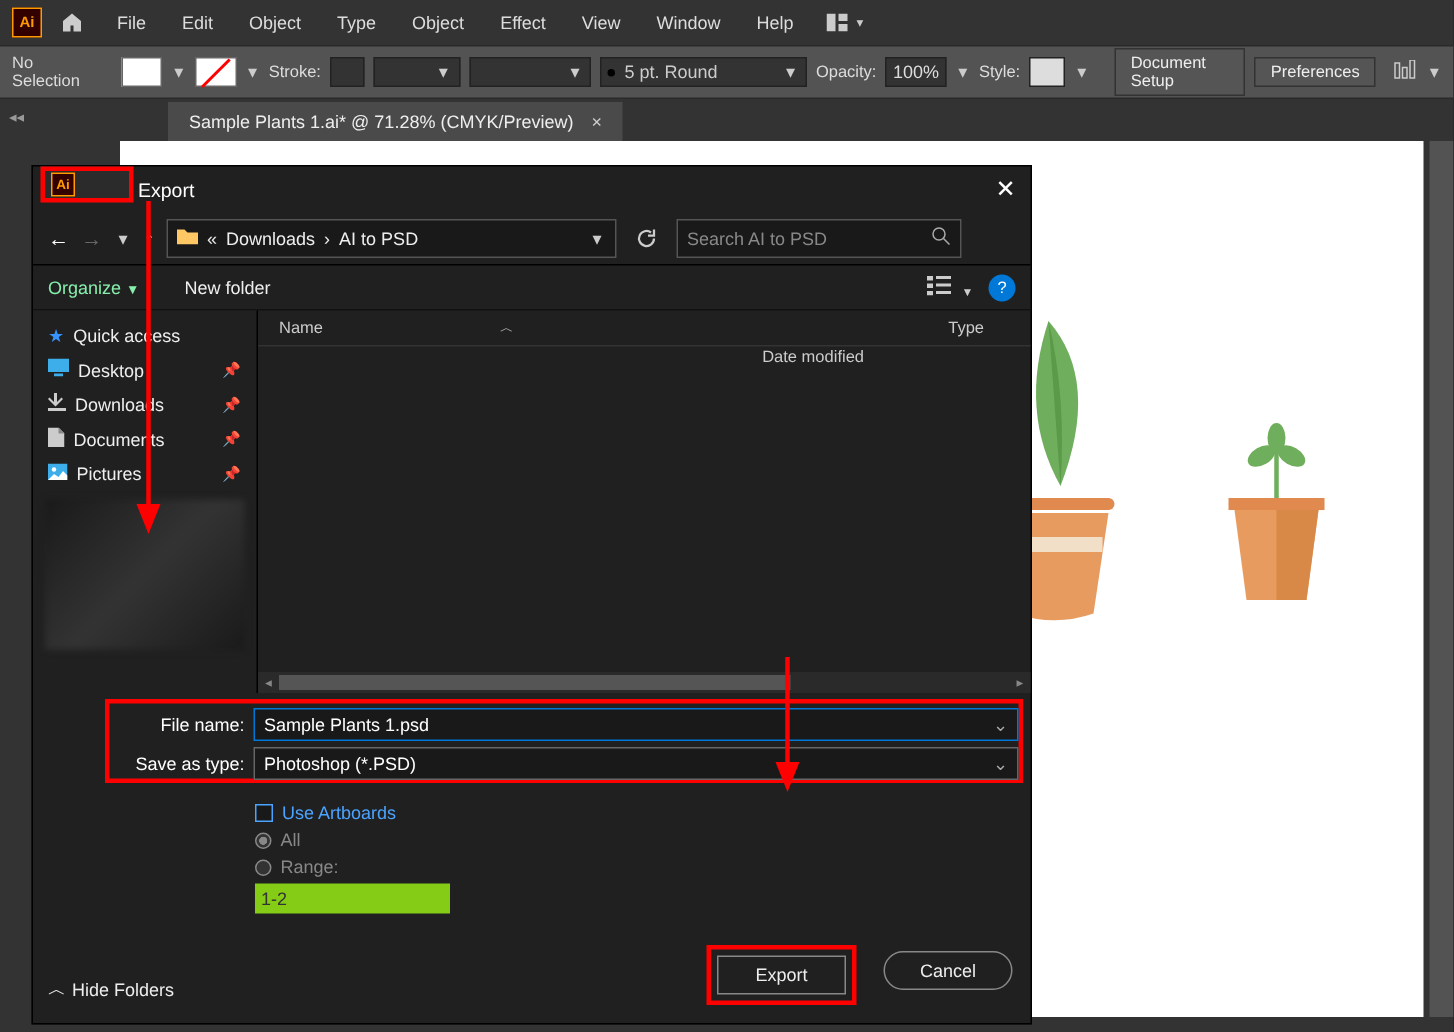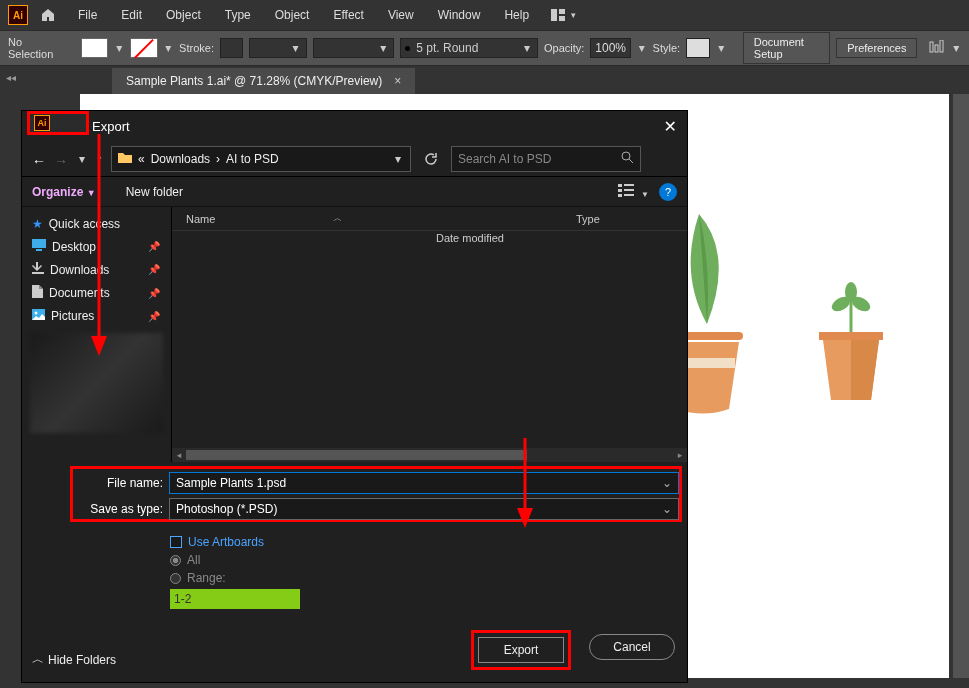--- a/index.html
+++ b/index.html
@@ -52,33 +52,33 @@
 
 .dlg-nav { height:36px; display:flex; align-items:center; padding:0 10px; gap:8px; border-bottom:1px solid #000; }
 .nav-btn { color:#fff; font-size:14px; }
 .path-box { flex:1; max-width:300px; height:26px; background:#191919; border:1px solid #555; display:flex; align-items:center; padding:0 6px; gap:6px; color:#eee; font-size:12px;}
 .path-box .folder-i { color:#ffc864; }
 .refresh-btn { width:24px; height:24px; display:flex; align-items:center; justify-content:center; color:#eee;}
 .search-box { width:190px; height:26px; background:#191919; border:1px solid #555; display:flex; align-items:center; padding:0 6px; color:#888;}
 .search-box .mag { margin-left:auto; color:#aaa;}
 
 .dlg-toolbar { height:30px; display:flex; align-items:center; padding:0 10px; border-bottom:1px solid #111;}
-.dlg-toolbar .org { color:#f0abfc;font-weight:bold; }
+.dlg-toolbar .org { color:#86efac; }
 .dlg-toolbar .newf { margin-left:30px; color:#eee;}
 .dlg-toolbar .right-icons { margin-left:auto; display:flex; gap:10px; align-items:center;}
 .help-circle { width:18px; height:18px; border-radius:50%; background:#0078d7; color:#fff; display:flex; align-items:center; justify-content:center; font-size:11px;}
 
 .dlg-body { display:flex; height:255px; }
 .dlg-side { width:150px; background:#202020; border-right:1px solid #000; padding:6px 0; }
 .side-item { display:flex; align-items:center; gap:6px; padding:4px 10px; color:#eee; font-size:12px;}
 .side-item .pin { margin-left:auto; color:#888; font-size:10px;}
 .star { color:#3794ff; }
 .pic-ic { color:#3daee9; }
 .dlg-main { flex:1; position:relative; }
-.col-headers { height:24px; display:flex; align-items:center; border-bottom:1px solid #333; color:#ccc; font-size:11px; padding-left:14px;}
+.col-headers { height:24px; display:flex; align-items:center; border-bottom:1px solid #333; color:#ccc; font-size:11px; padding-left:14px;text-align:right;}
 .col-name { width:250px; display:flex; align-items:center; gap:8px;}
 .col-date { width:140px;margin-top:39px; }
 .col-type { width:80px; }
 .sort-chev { font-size:9px; color:#aaa; margin-left:110px;}
 .empty-msg { text-align:center; color:#ddd; margin-top:26px; font-size:12px;}
 .hscroll { position:absolute; bottom:0; left:0; right:0; height:14px; background:#2a2a2a; display:flex; align-items:center;}
 .hscroll .arrow { width:14px; text-align:center; color:#888; font-size:9px; }
 .hscroll .track { flex:1; height:10px; background:#2a2a2a; position:relative;}
 .hscroll .thumb { position:absolute; left:0; width:70%; height:100%; background:#555;}
 

